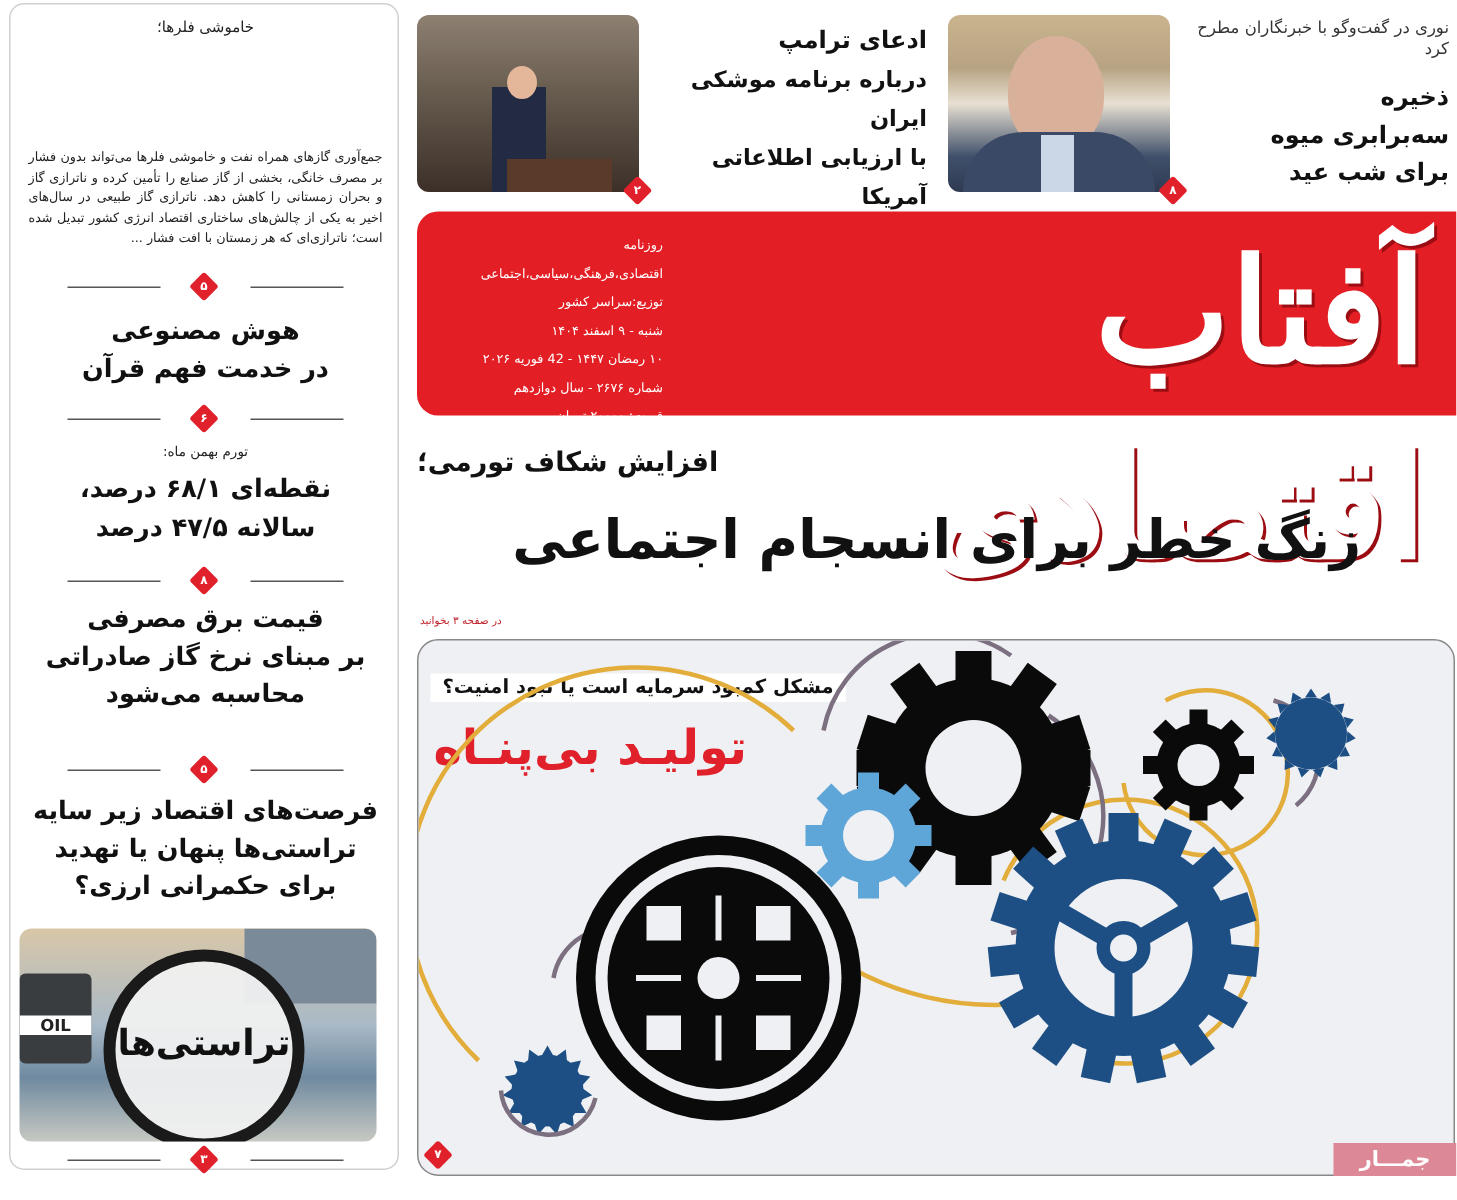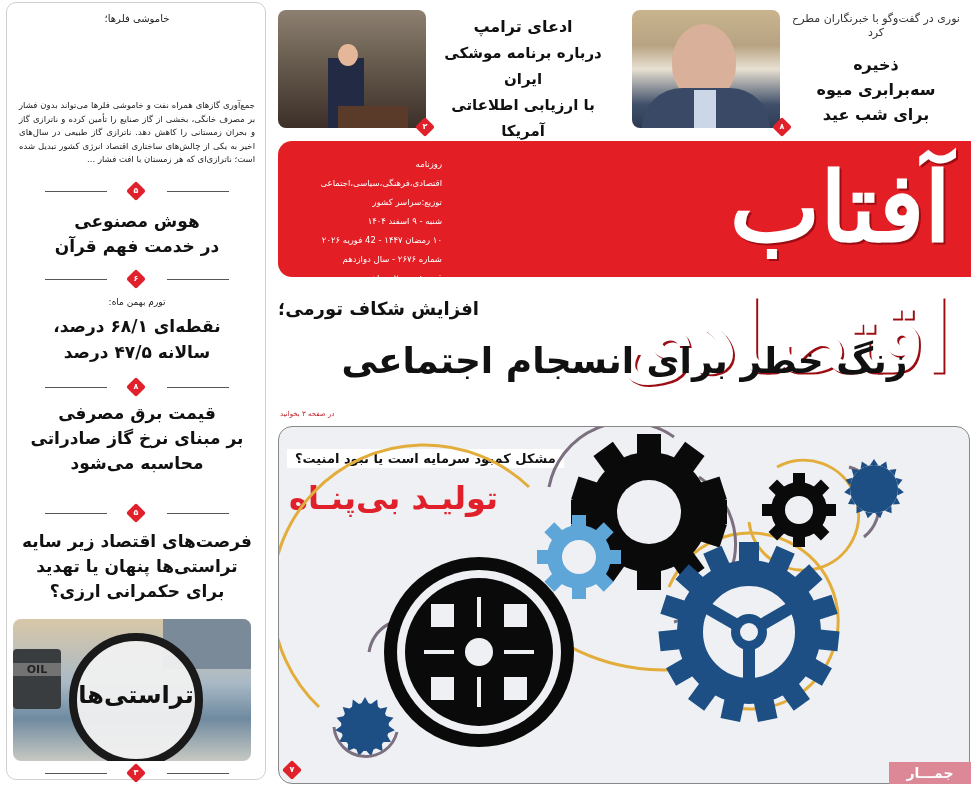--- a/index.html
+++ b/index.html
@@ -9,21 +9,21 @@
 .leftcol{left:6px;top:2px;width:260px;height:778px;border:1px solid #d0d0d0;border-radius:10px;background:#fff}
 .kicker{font-size:10px;color:#222;text-align:center;direction:rtl}
 .lhead{font-weight:bold;text-align:center;direction:rtl;color:#111}
 .lbody{font-size:8.5px;line-height:13.5px;text-align:justify;direction:rtl;color:#222;padding:0 12px}
 .sep{position:absolute;left:0;width:260px;height:16px}
 .sep .ln{position:absolute;top:8px;height:1px;background:#555;width:62px}
 .sep .ln.l{left:38px}.sep .ln.r{right:38px}
 .dia{position:absolute;left:122px;top:1px;width:14px;height:14px;background:#e0202a;transform:rotate(45deg);border-radius:2px}
 .dia span{display:block;transform:rotate(-45deg);color:#fff;font-size:8px;text-align:center;line-height:14px;font-weight:bold}
 
-.topteaser{font-weight:bold;direction:rtl;text-align:center;color:#111}
+.topteaser{font-weight:bold;direction:rtl;text-align:right;color:#111}
 .photo{border-radius:8px;overflow:hidden}
 .badge{position:absolute;width:14px;height:14px;background:#e0202a;transform:rotate(45deg);border-radius:2px}
 .badge span{display:block;transform:rotate(-45deg);color:#fff;font-size:8px;text-align:center;line-height:14px;font-weight:bold}
 
 .mast{left:278px;top:141px;width:693px;height:136px;background:#e31e24;border-radius:14px 0 0 14px}
 .mast-info{position:absolute;left:14px;top:14px;width:150px;direction:rtl;text-align:right;color:#fff;font-size:8.5px;line-height:19px}
 .mast-url{font-weight:bold;font-size:12px;direction:ltr;text-align:right;color:#fff}
 .logo{position:absolute;right:20px;top:2px;width:450px;height:130px;color:#fff;font-family:"DejaVu Serif",serif;font-size:96px;font-weight:bold;direction:rtl;text-align:right;line-height:130px;letter-spacing:-2px;text-shadow:2px 2px 0 #9b0d12}
 
 .sub{left:278px;top:298px;width:693px;text-align:left;font-size:18px;font-weight:bold;direction:rtl}
@@ -88,21 +88,21 @@
       </div>
     </div>
   <div class="abs lhead" style="left:0;top:526px;width:260px;font-size:17px;line-height:25px">
     <div>فرصت‌های اقتصاد زیر سایه</div>
     <div>تراستی‌ها پنهان یا تهدید</div>
     <div>برای حکمرانی ارزی؟</div>
   </div>
 
   <div class="abs photo" style="left:6px;top:616px;width:238px;height:142px;background:linear-gradient(180deg,#d8c7a8 0%,#a9b9c6 45%,#6f8aa0 70%,#c7c9c2 100%)">
     <div class="abs" style="left:0;top:30px;width:48px;height:60px;background:#3a3d3f;border-radius:4px">
-      <div style="margin-top:14px;background:#737373;color:#222;font-size:11px;font-weight:bold;text-align:center">OIL</div>
+      <div style="margin-top:28px;background:#ffffff;color:#222;font-size:11px;font-weight:bold;text-align:center">OIL</div>
     </div>
     <div class="abs" style="left:150px;top:0;width:88px;height:50px;background:#7a8a98"></div>
     <div class="abs" style="left:56px;top:14px;width:134px;height:134px;border:8px solid #1a1a1a;border-radius:50%;background:rgba(240,240,240,0.95)">
       <div style="margin-top:40px;text-align:center;font-size:24px;font-weight:bold;direction:rtl;color:#111">تراستی‌ها</div>
     </div>
   </div>
   <div class="sep" style="top:762px">
       <div class="ln l"></div>
       <div class="ln r"></div>
       <div class="dia">

